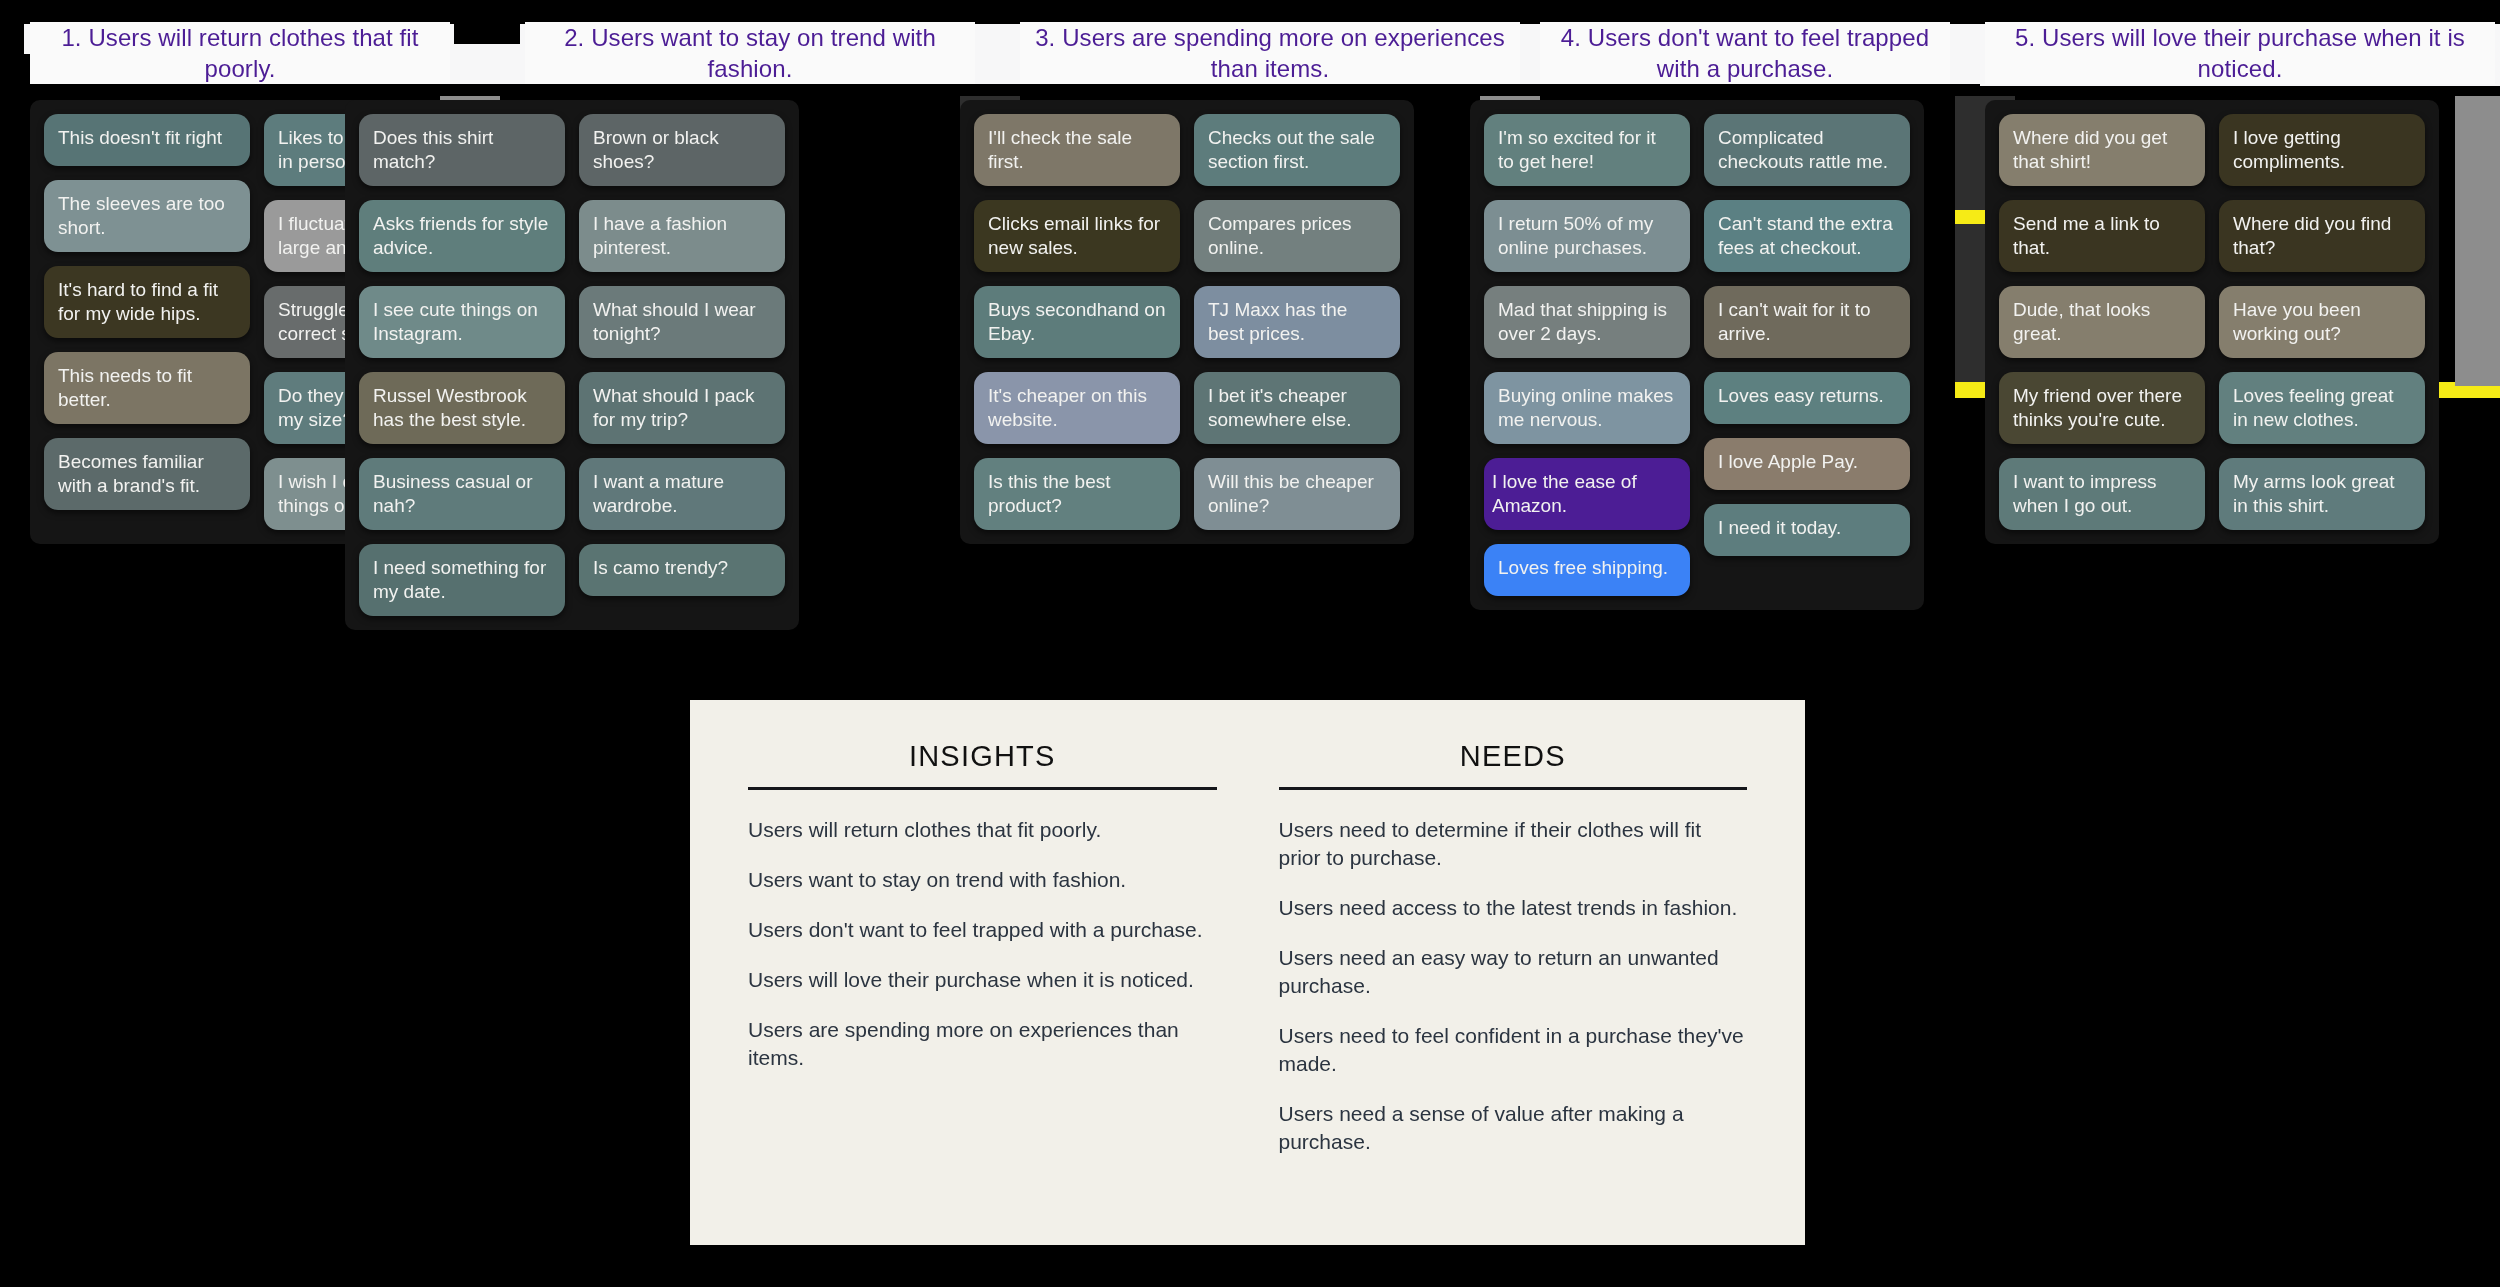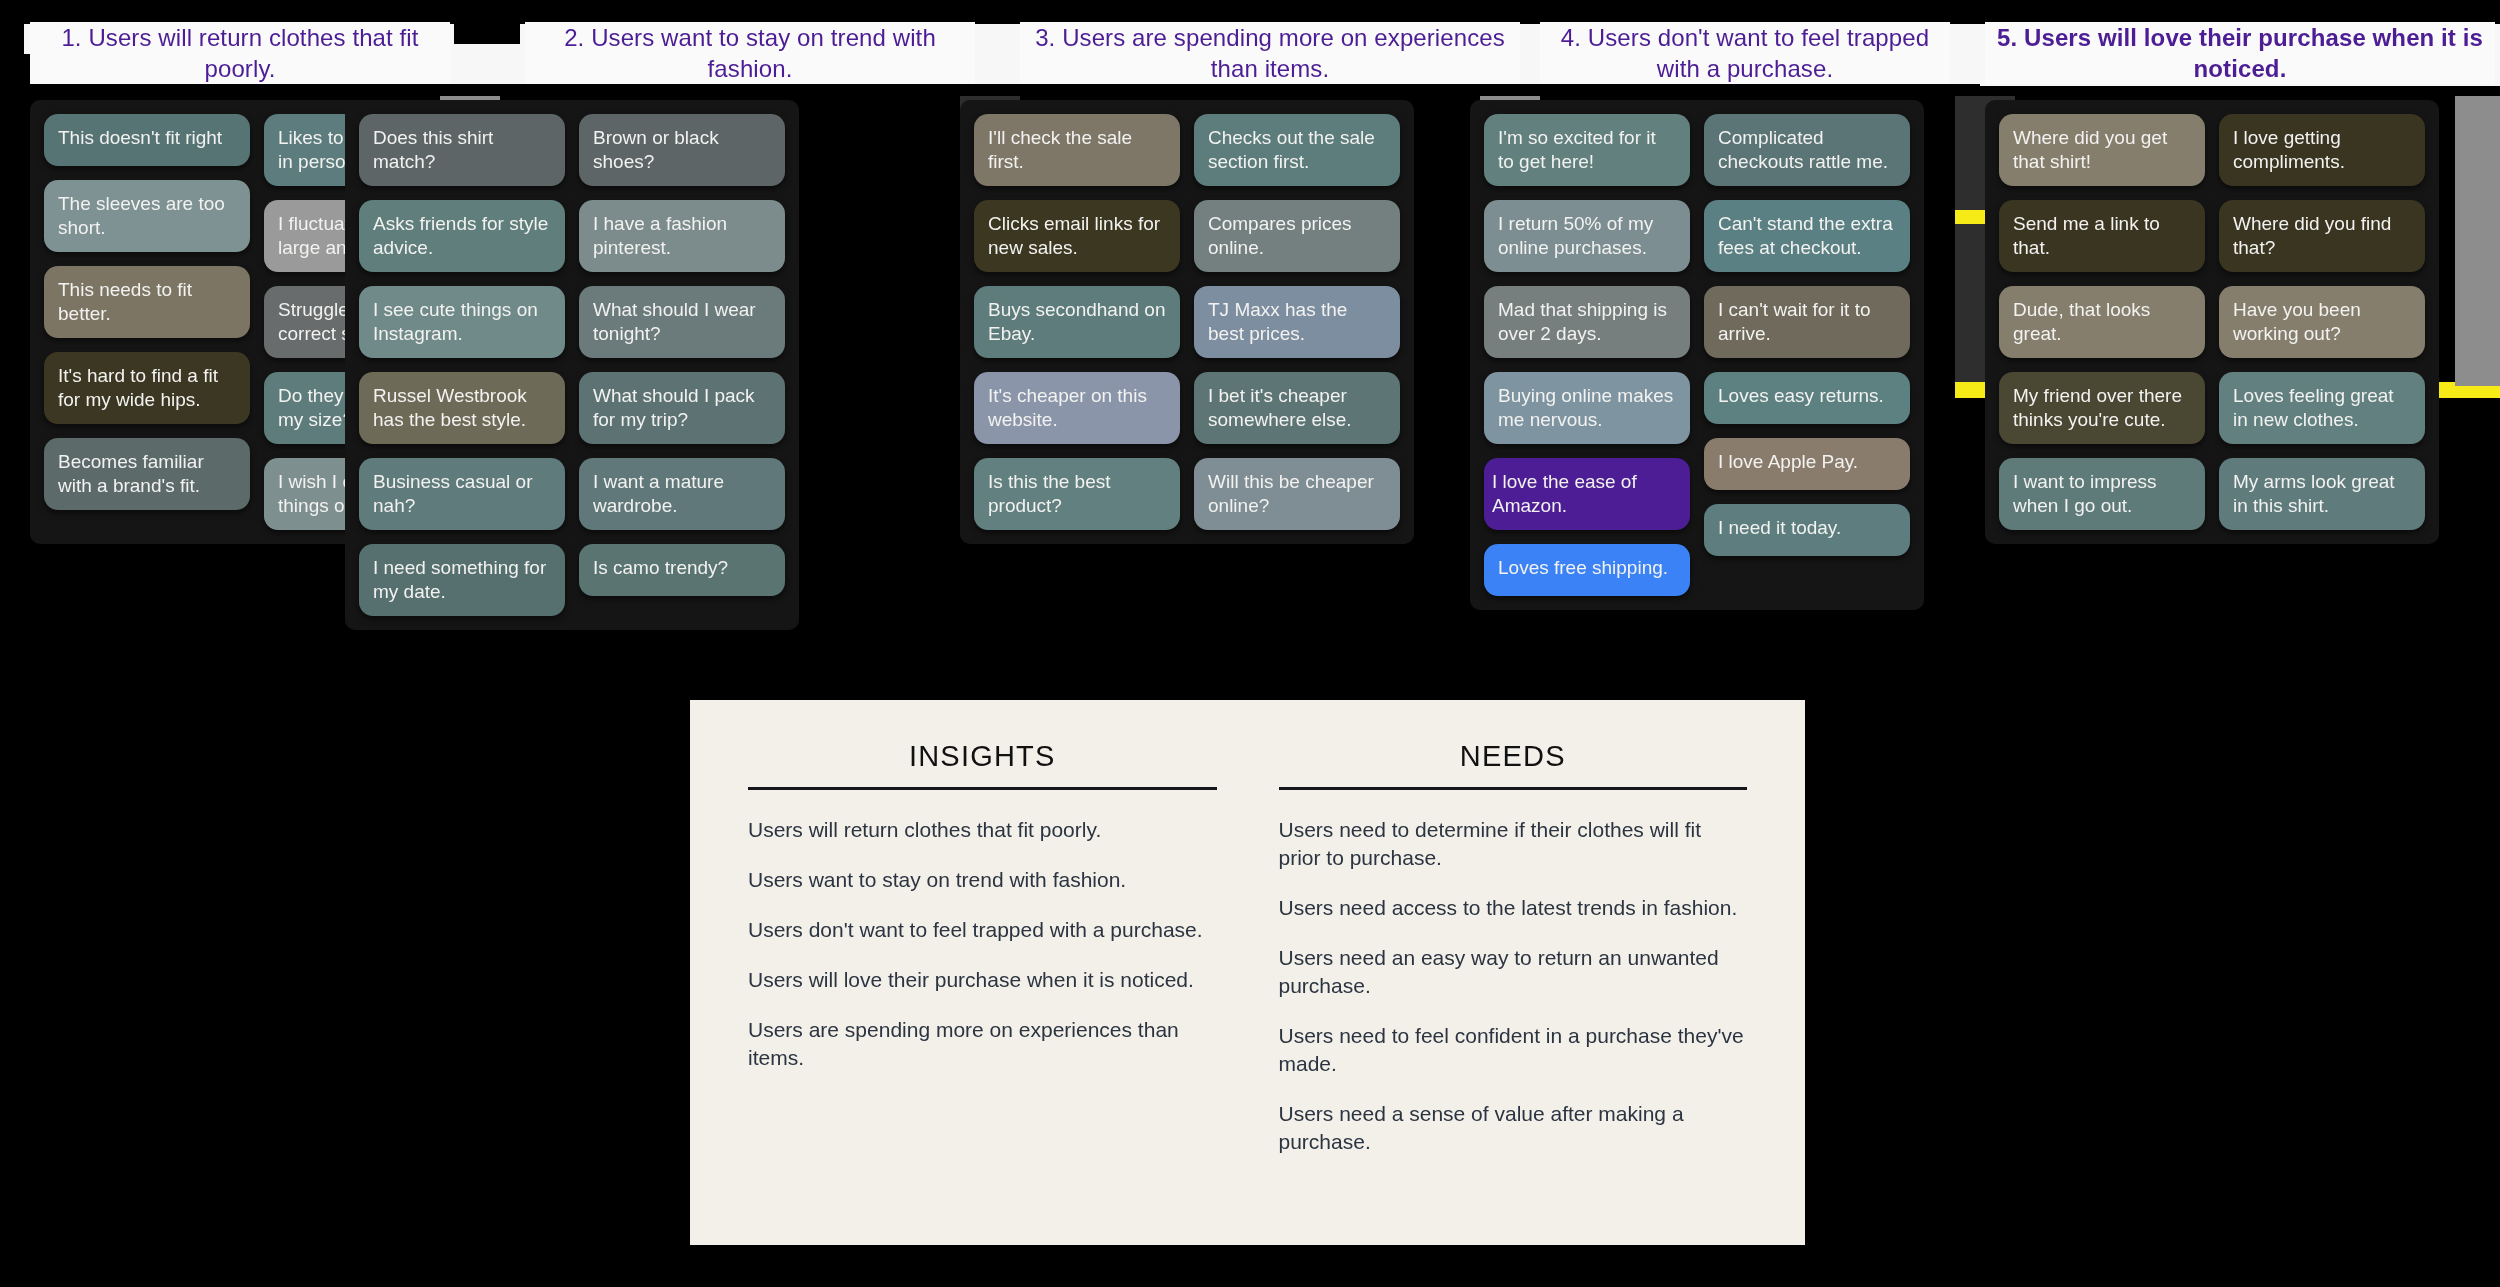--- a/index.html
+++ b/index.html
@@ -83,31 +83,31 @@
 <div class="white-slab" style="left:24px;top:24px;width:430px;height:30px;"></div>
 <div class="white-slab" style="left:380px;top:44px;width:1630px;height:40px;"></div>
 <div class="white-slab" style="left:520px;top:24px;width:1470px;height:30px;"></div>
 <div class="white-slab" style="left:1980px;top:24px;width:520px;height:62px;"></div>
 
 <div class="header-band">
   <div class="ghead" style="left:30px;width:420px;">1. Users will return clothes that fit poorly.</div>
   <div class="ghead" style="left:525px;width:450px;">2. Users want to stay on trend with fashion.</div>
   <div class="ghead" style="left:1020px;width:500px;">3. Users are spending more on experiences than items.</div>
   <div class="ghead" style="left:1540px;width:410px;">4. Users don't want to feel trapped with a purchase.</div>
-  <div class="ghead" style="left:1985px;width:510px;font-weight:bold;">5. Users will love their purchase when it is noticed.</div>
+  <div class="ghead" style="left:1985px;width:510px;">5. Users will love their purchase when it is noticed.</div>
 </div>
 
 <div id="groups-root">
     <div class="group" style="left: 30px; top: 100px;">
       <div class="cols">
         <div class="col">
           <div class="card" style="background: rgb(87, 116, 117);">This doesn't fit right</div>
           <div class="card" style="background: rgb(126, 145, 147);">The sleeves are too short.</div>
+          <div class="card" style="background: rgb(60, 55, 34);">It's hard to find a fit for my wide hips.</div>
           <div class="card" style="background: rgb(124, 117, 100);">This needs to fit better.</div>
-          <div class="card" style="background: rgb(60, 55, 34);">It's hard to find a fit for my wide hips.</div>
           <div class="card" style="background: rgb(92, 106, 106);">Becomes familiar with a brand's fit.</div>
         </div>
         <div class="col">
           <div class="card" style="background: rgb(93, 124, 125);">Likes to see an item in person first.</div>
           <div class="card" style="background: rgb(154, 154, 154);">I fluctuate between a large and xl.</div>
           <div class="card" style="background: rgb(104, 108, 108);">Struggles to find the correct size.</div>
           <div class="card" style="background: rgb(95, 124, 125);">Do they have this in my size?</div>
           <div class="card" style="background: rgb(126, 143, 143);">I wish I could try things on first.</div>
         </div>
       </div>

